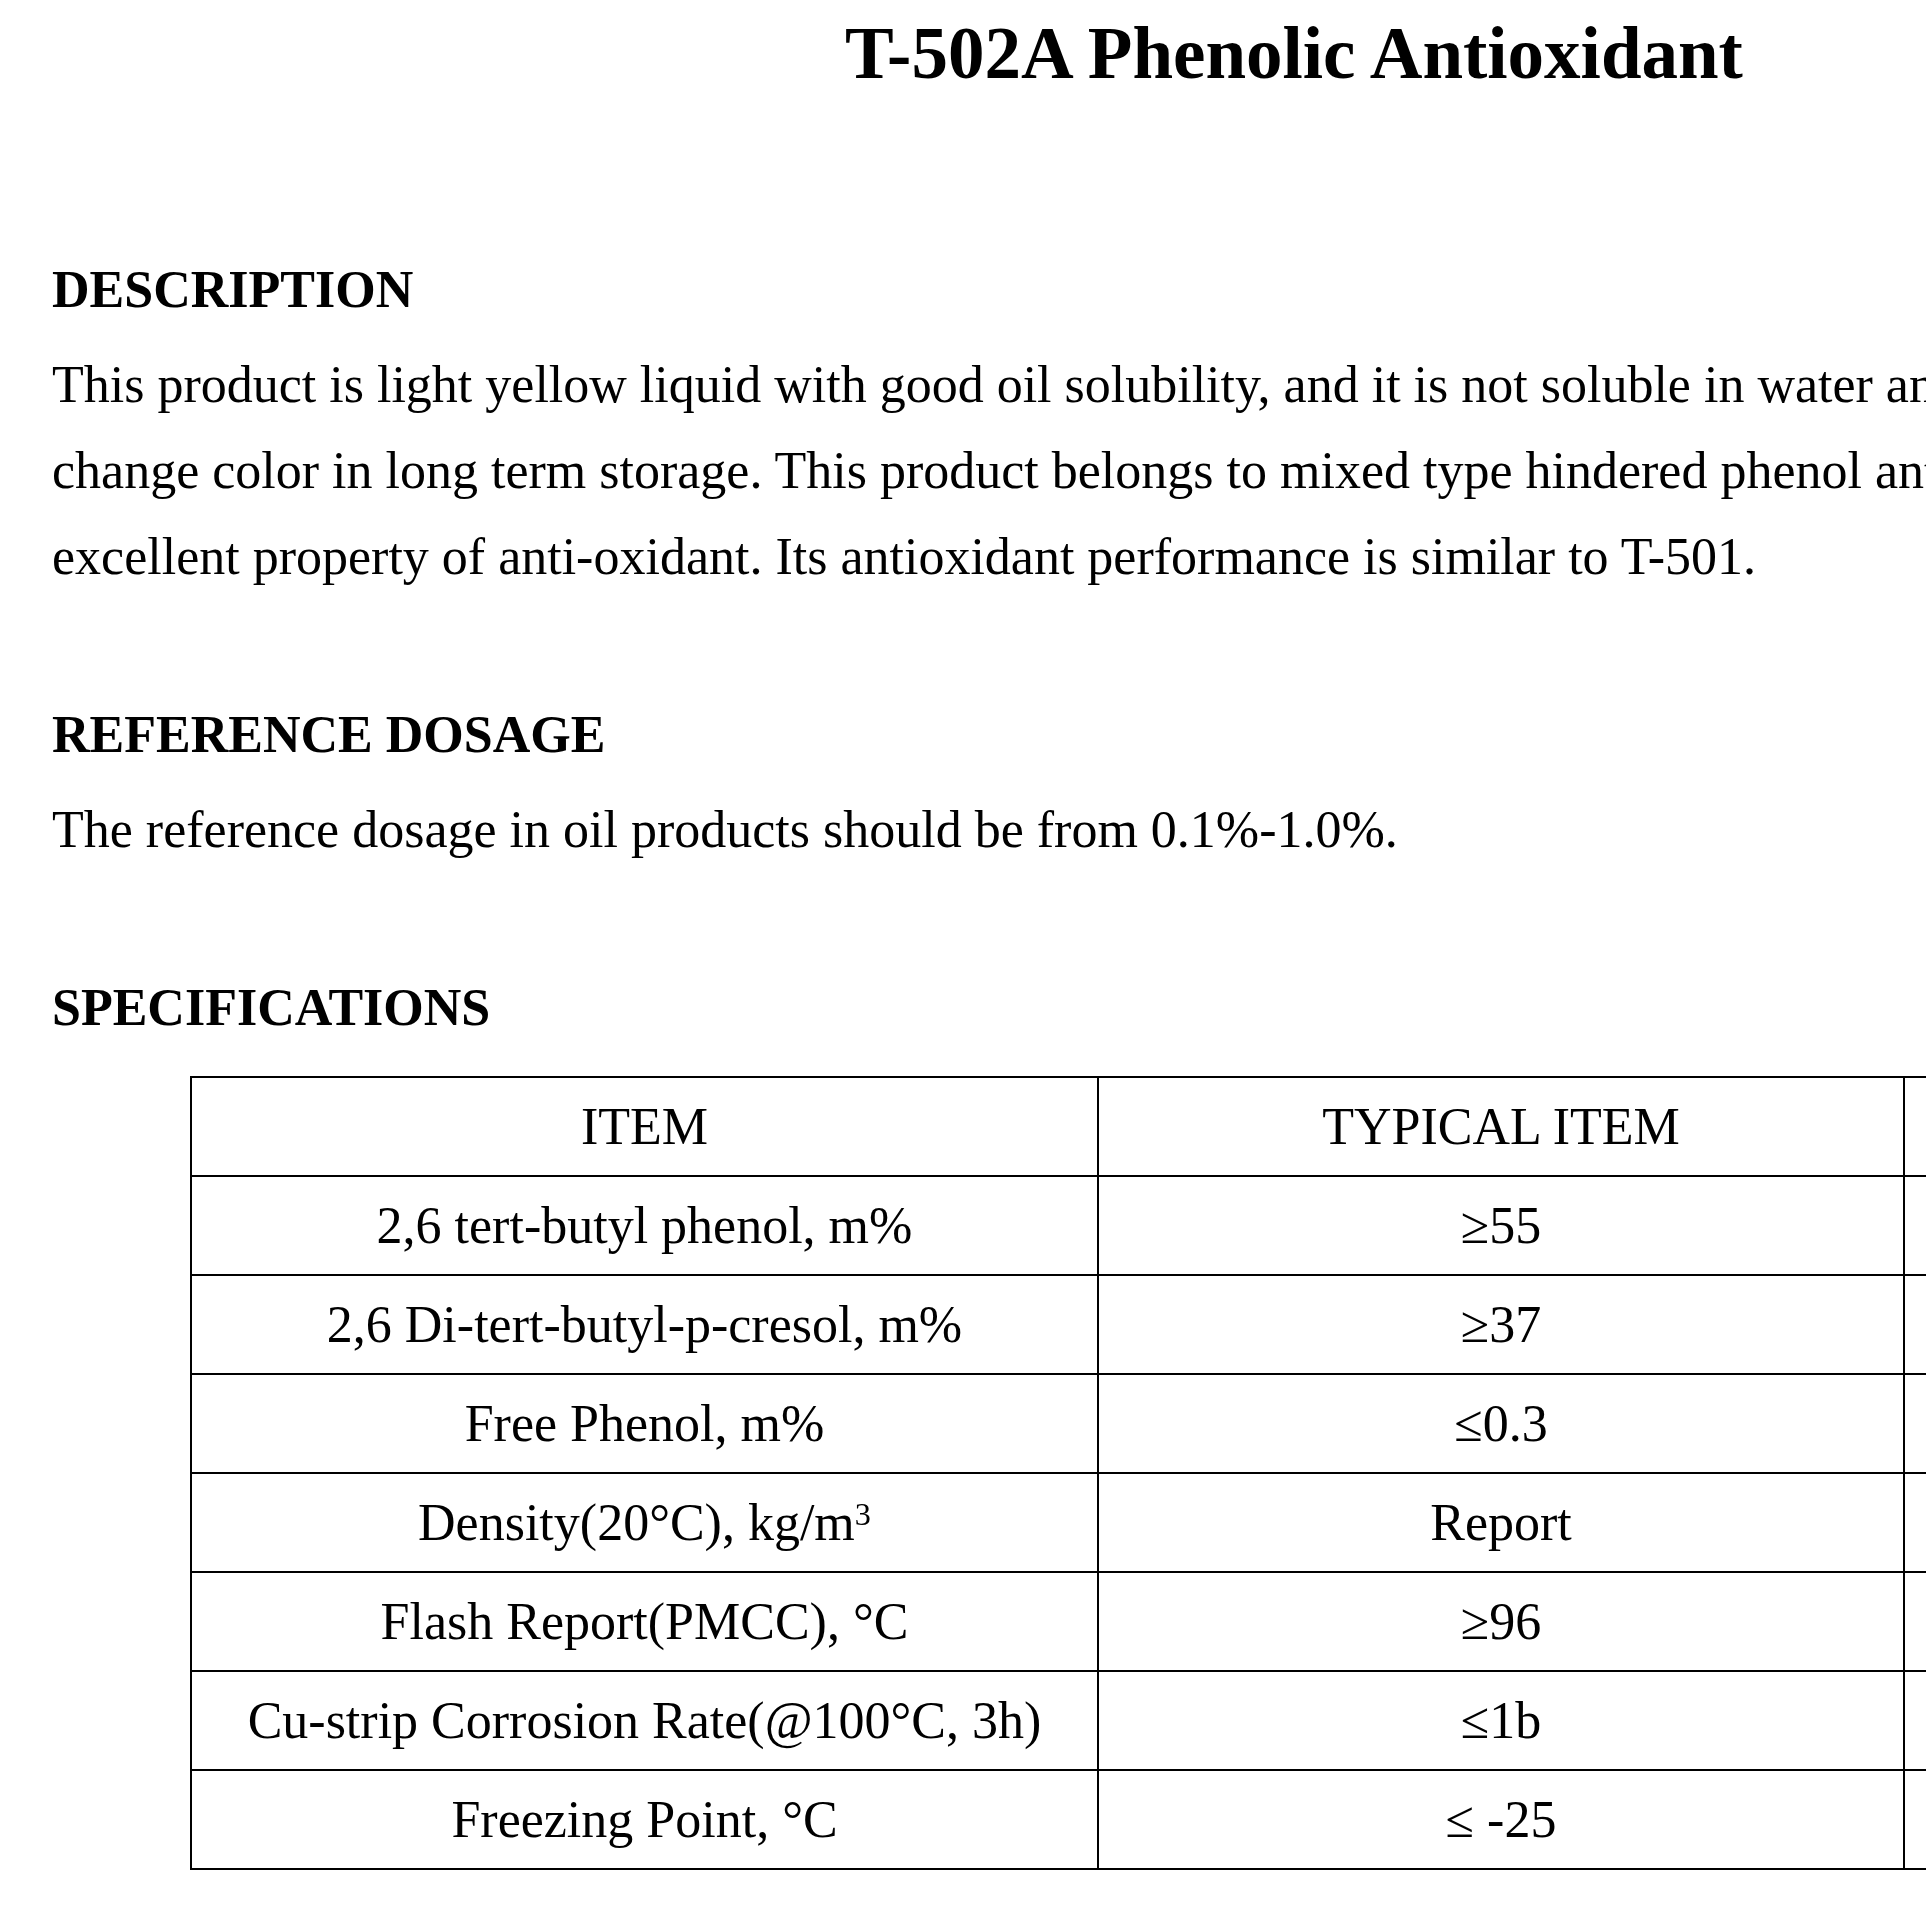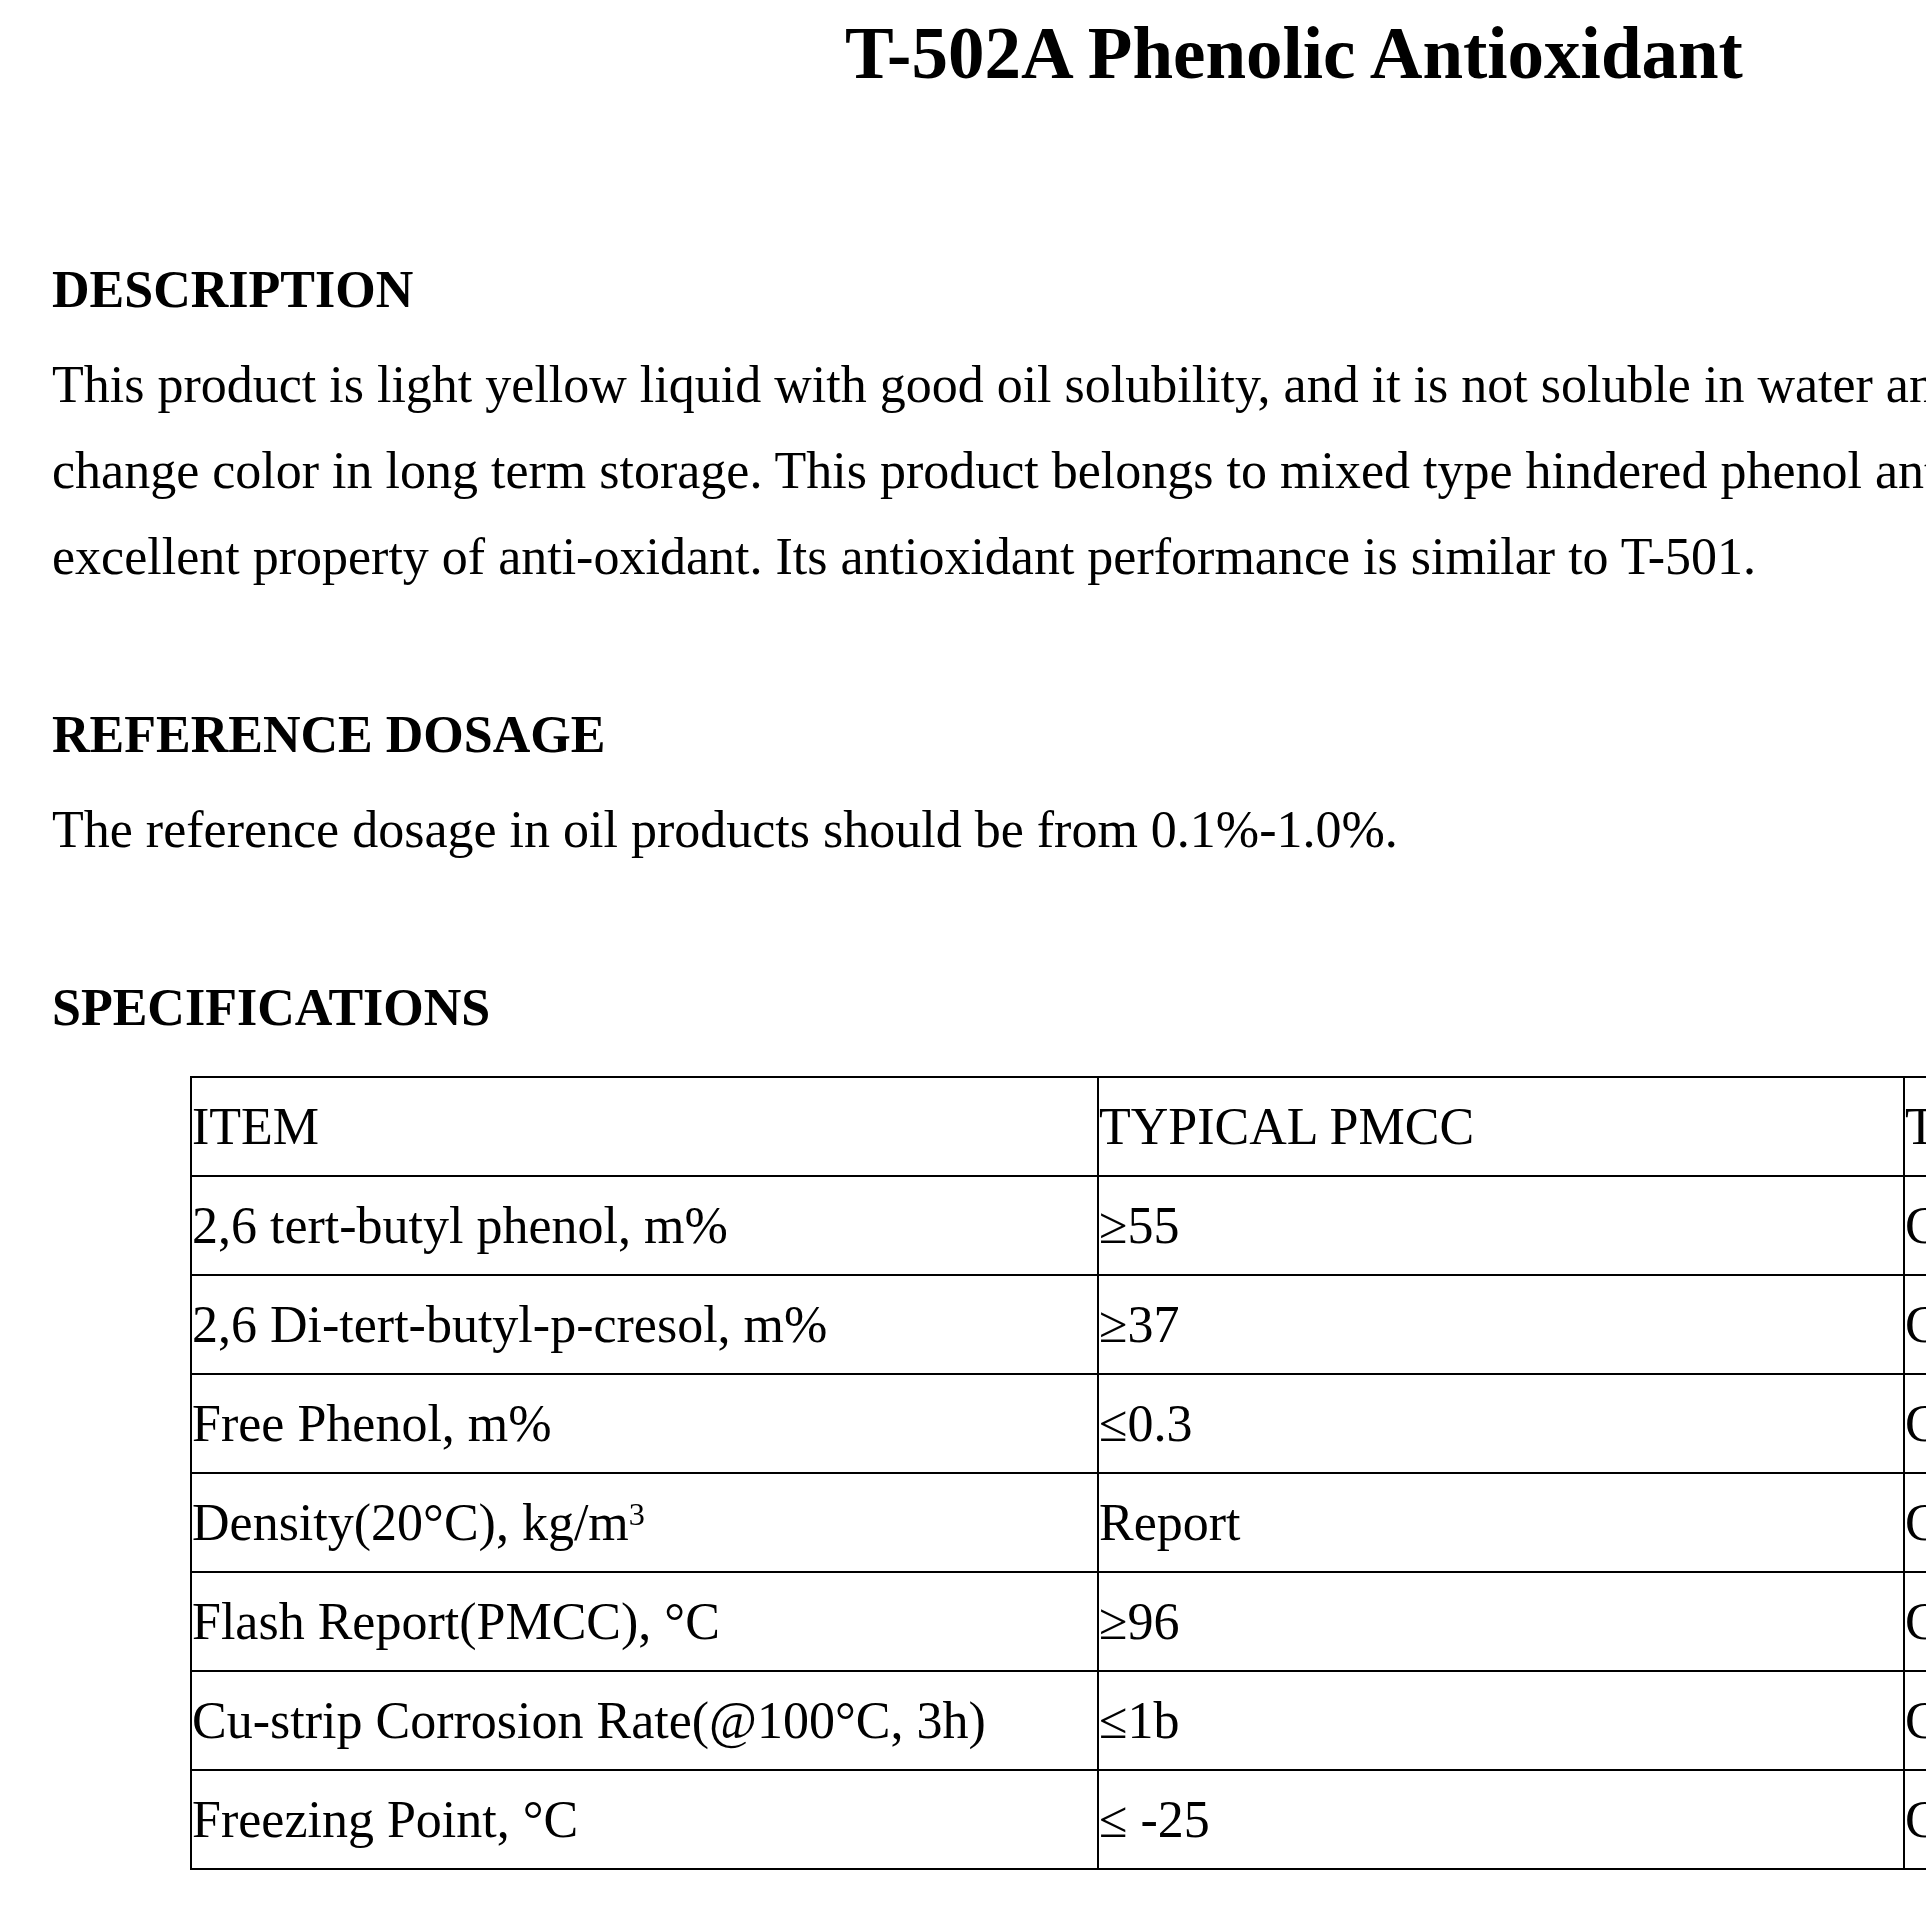--- a/index.html
+++ b/index.html
@@ -48,20 +48,21 @@
     margin-top: 25.4px;
     margin-left: 138px;
     border-collapse: collapse;
     table-layout: fixed;
     width: 2217px;
   }
   .spec-table td {
     border: 2.7px solid #000000;
     height: 97px;
     padding: 0;
+    text-align: center;
     vertical-align: middle;
     font-size: 52px;
     line-height: 62px;
     overflow: hidden;
   }
   .spec-table sup {
     font-size: 62%;
     position: relative;
     top: -0.45em;
     vertical-align: baseline;
@@ -91,21 +92,21 @@
 
   <table class="spec-table">
     <colgroup>
       <col style="width:907px">
       <col style="width:806px">
       <col style="width:506px">
     </colgroup>
     <tbody>
       <tr>
         <td>ITEM</td>
-        <td>TYPICAL PMCC</td>
+        <td>TYPICAL ITEM</td>
         <td>TEST METHOD</td>
       </tr>
       <tr>
         <td>2,6 tert-butyl phenol, m%</td>
         <td>≥55</td>
         <td>Chromatography</td>
       </tr>
       <tr>
         <td>2,6 Di-tert-butyl-p-cresol, m%</td>
         <td>≥37</td>

